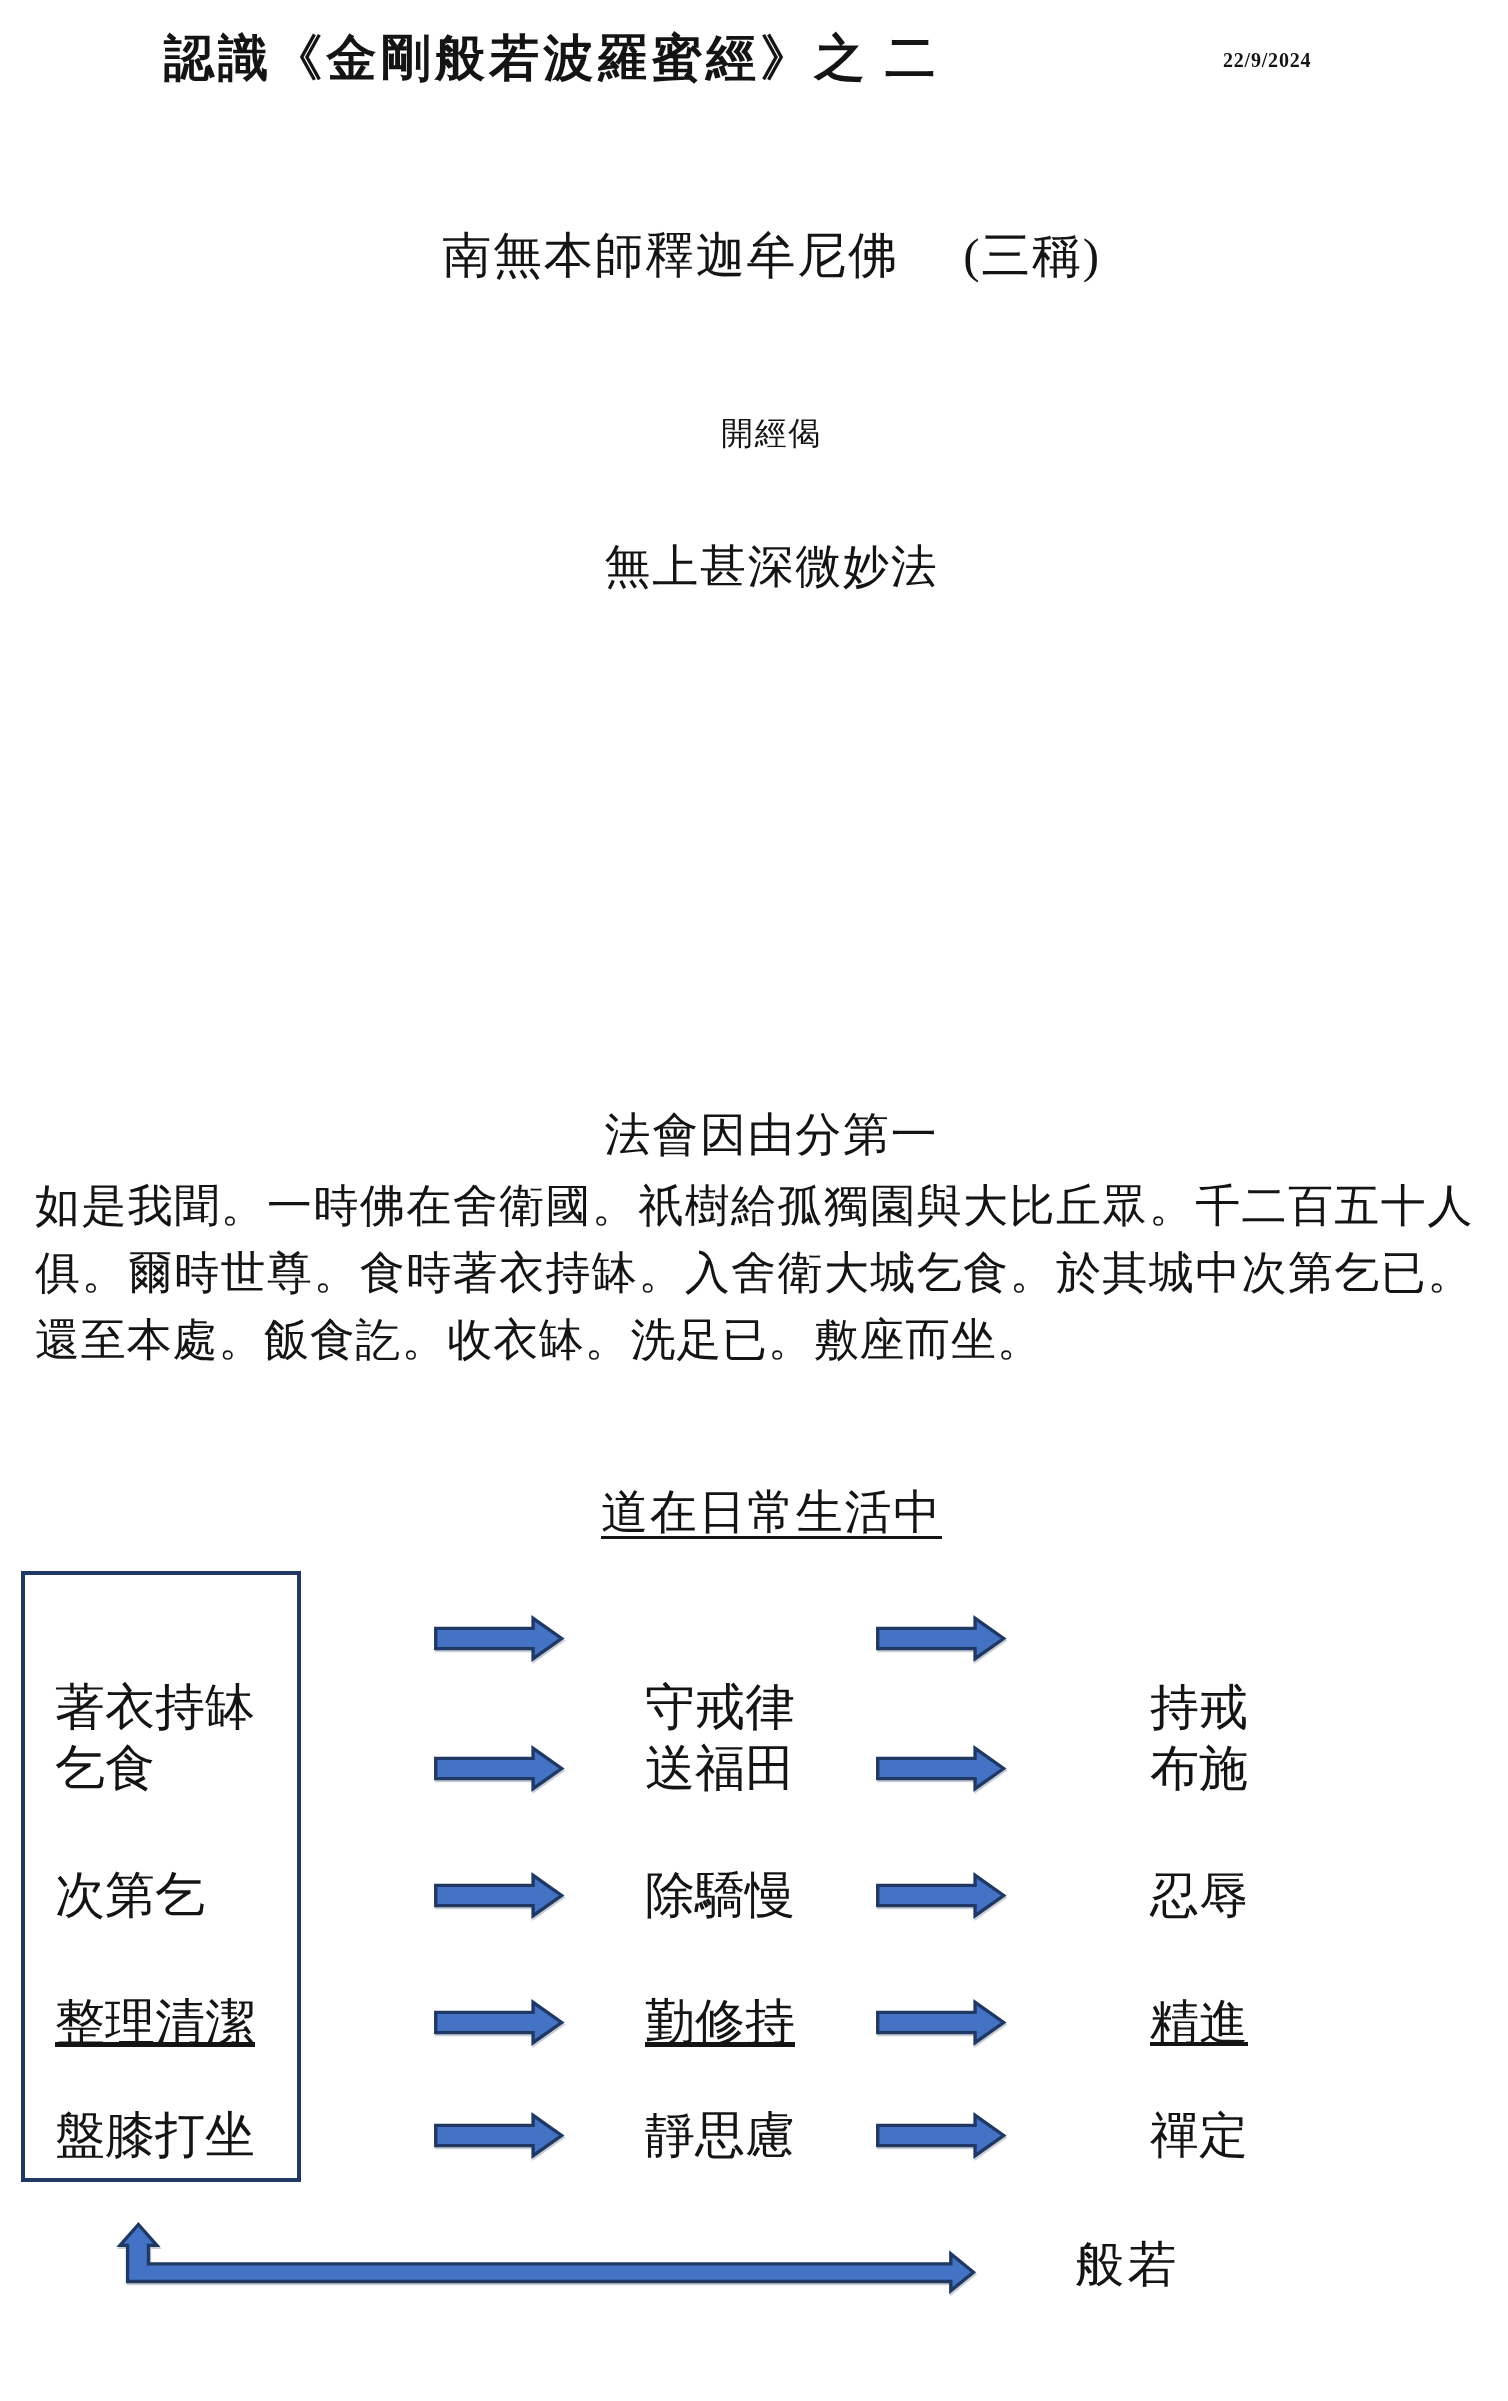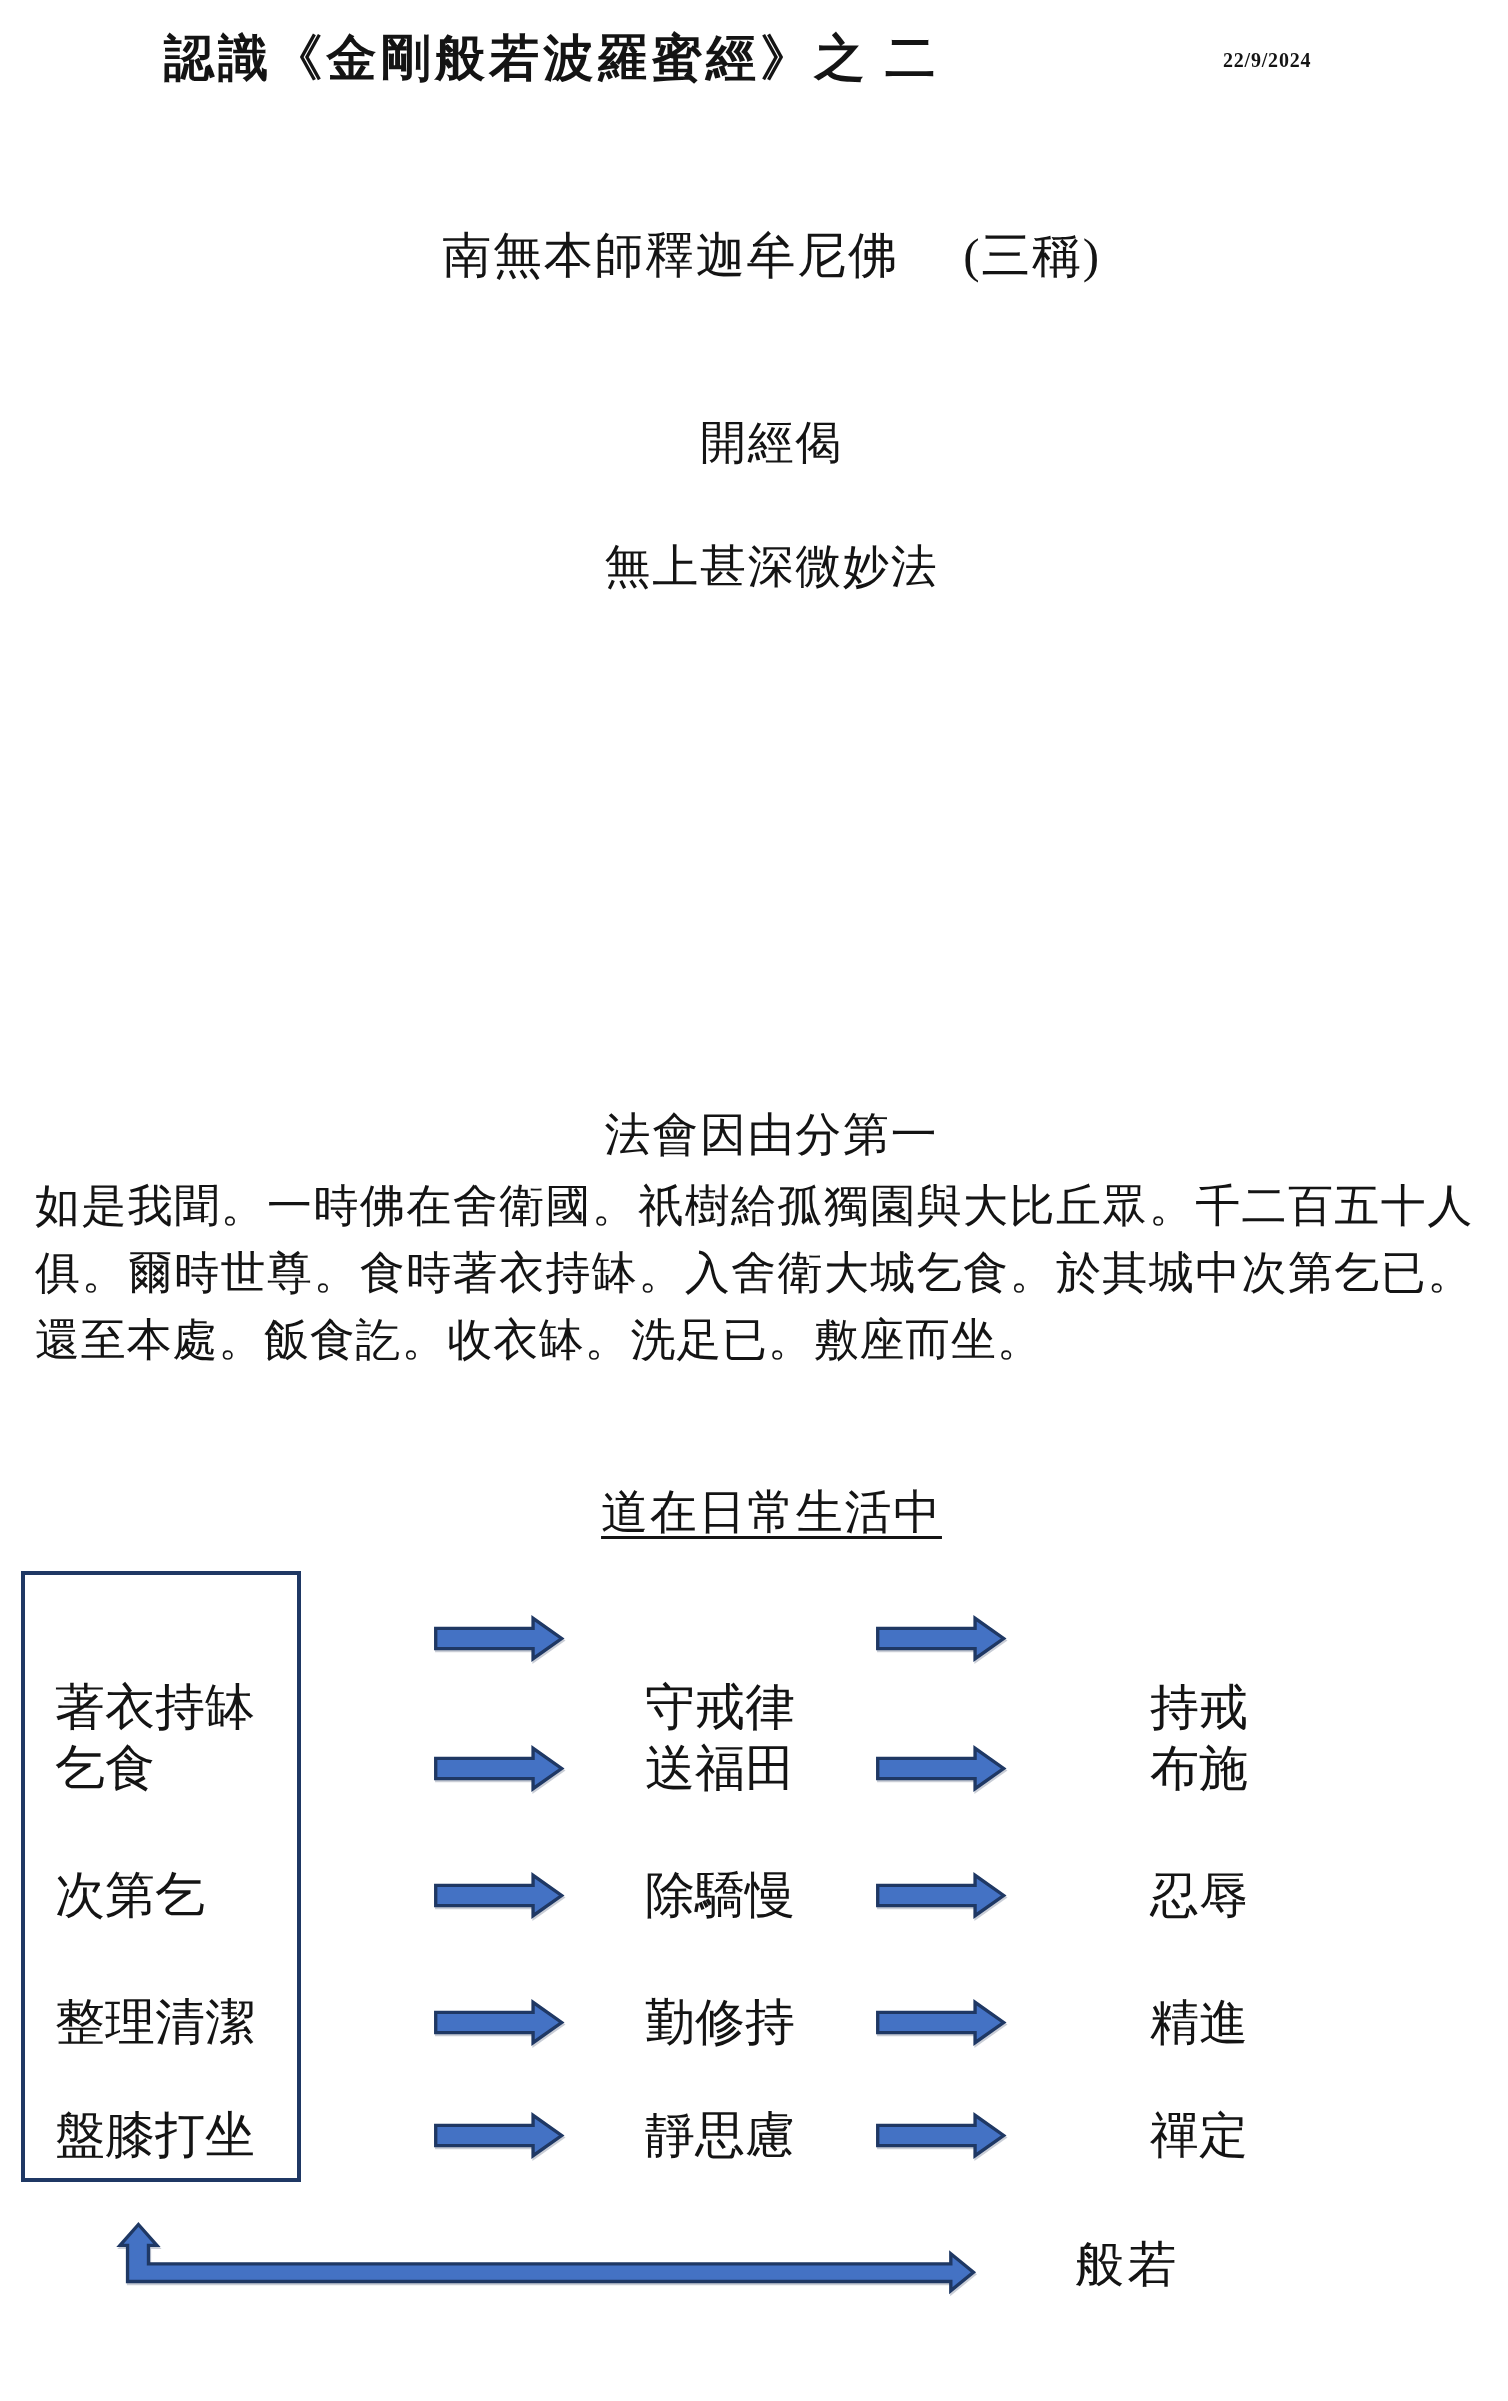--- a/index.html
+++ b/index.html
@@ -18,21 +18,21 @@
     top:25px;left:164px;
     font-size:50px;font-weight:bold;letter-spacing:4.2px;
     white-space:nowrap;
   }
   .doc-date{
     top:49px;left:1223px;
     font-size:20px;font-weight:bold;letter-spacing:0.8px;
     white-space:nowrap;
   }
   .invocation{top:223px;font-size:49px;letter-spacing:1.7px;}
-  .opening-heading{top:412px;font-size:46px;letter-spacing:1.7px;}
+  .opening-heading{top:412px;font-size:32px;letter-spacing:1.7px;}
   .verse{font-size:46px;letter-spacing:1.7px;}
   .verse-1{top:536px;}
   .verse-2{top:659px;}
   .verse-3{top:780px;}
   .verse-4{top:902px;}
   .chapter-heading{top:1104px;font-size:46px;letter-spacing:1.7px;}
   .chapter-body{
     top:1173px;left:35px;width:1438px;
     font-size:45px;line-height:67px;
     text-align:justify;text-align-last:left;
@@ -49,21 +49,21 @@
     border:4.2px solid #1f3864;
     background:transparent;
   }
   .cell{font-size:50px;line-height:59px;white-space:nowrap;}
   .col-practice{left:55px;}
   .col-meaning{left:645px;}
   .col-paramita{left:1150px;font-size:49px;}
   .row-y1{top:1678px;text-align:center;}
   .row-y2{top:1739px;}
   .row-y3{top:1866px;}
-  .row-y4{top:1993px;}
+  .row-y4{top:1993px;text-decoration:underline;}
   .row-y5{top:2106px;}
   .arrow{width:131px;height:47px;filter:drop-shadow(1.7px 2.5px 0 rgba(40,55,90,0.25));}
   .arrow-col1{left:434px;}
   .arrow-col2{left:876px;}
   .arrow-row1{top:1615px;}
   .arrow-row2{top:1745px;}
   .arrow-row3{top:1872px;}
   .arrow-row4{top:1999px;}
   .arrow-row5{top:2112px;}
   .feedback-arrow{left:84px;top:2216px;width:938px;height:84px;filter:drop-shadow(1.7px 2.5px 0 rgba(40,55,90,0.25));}

